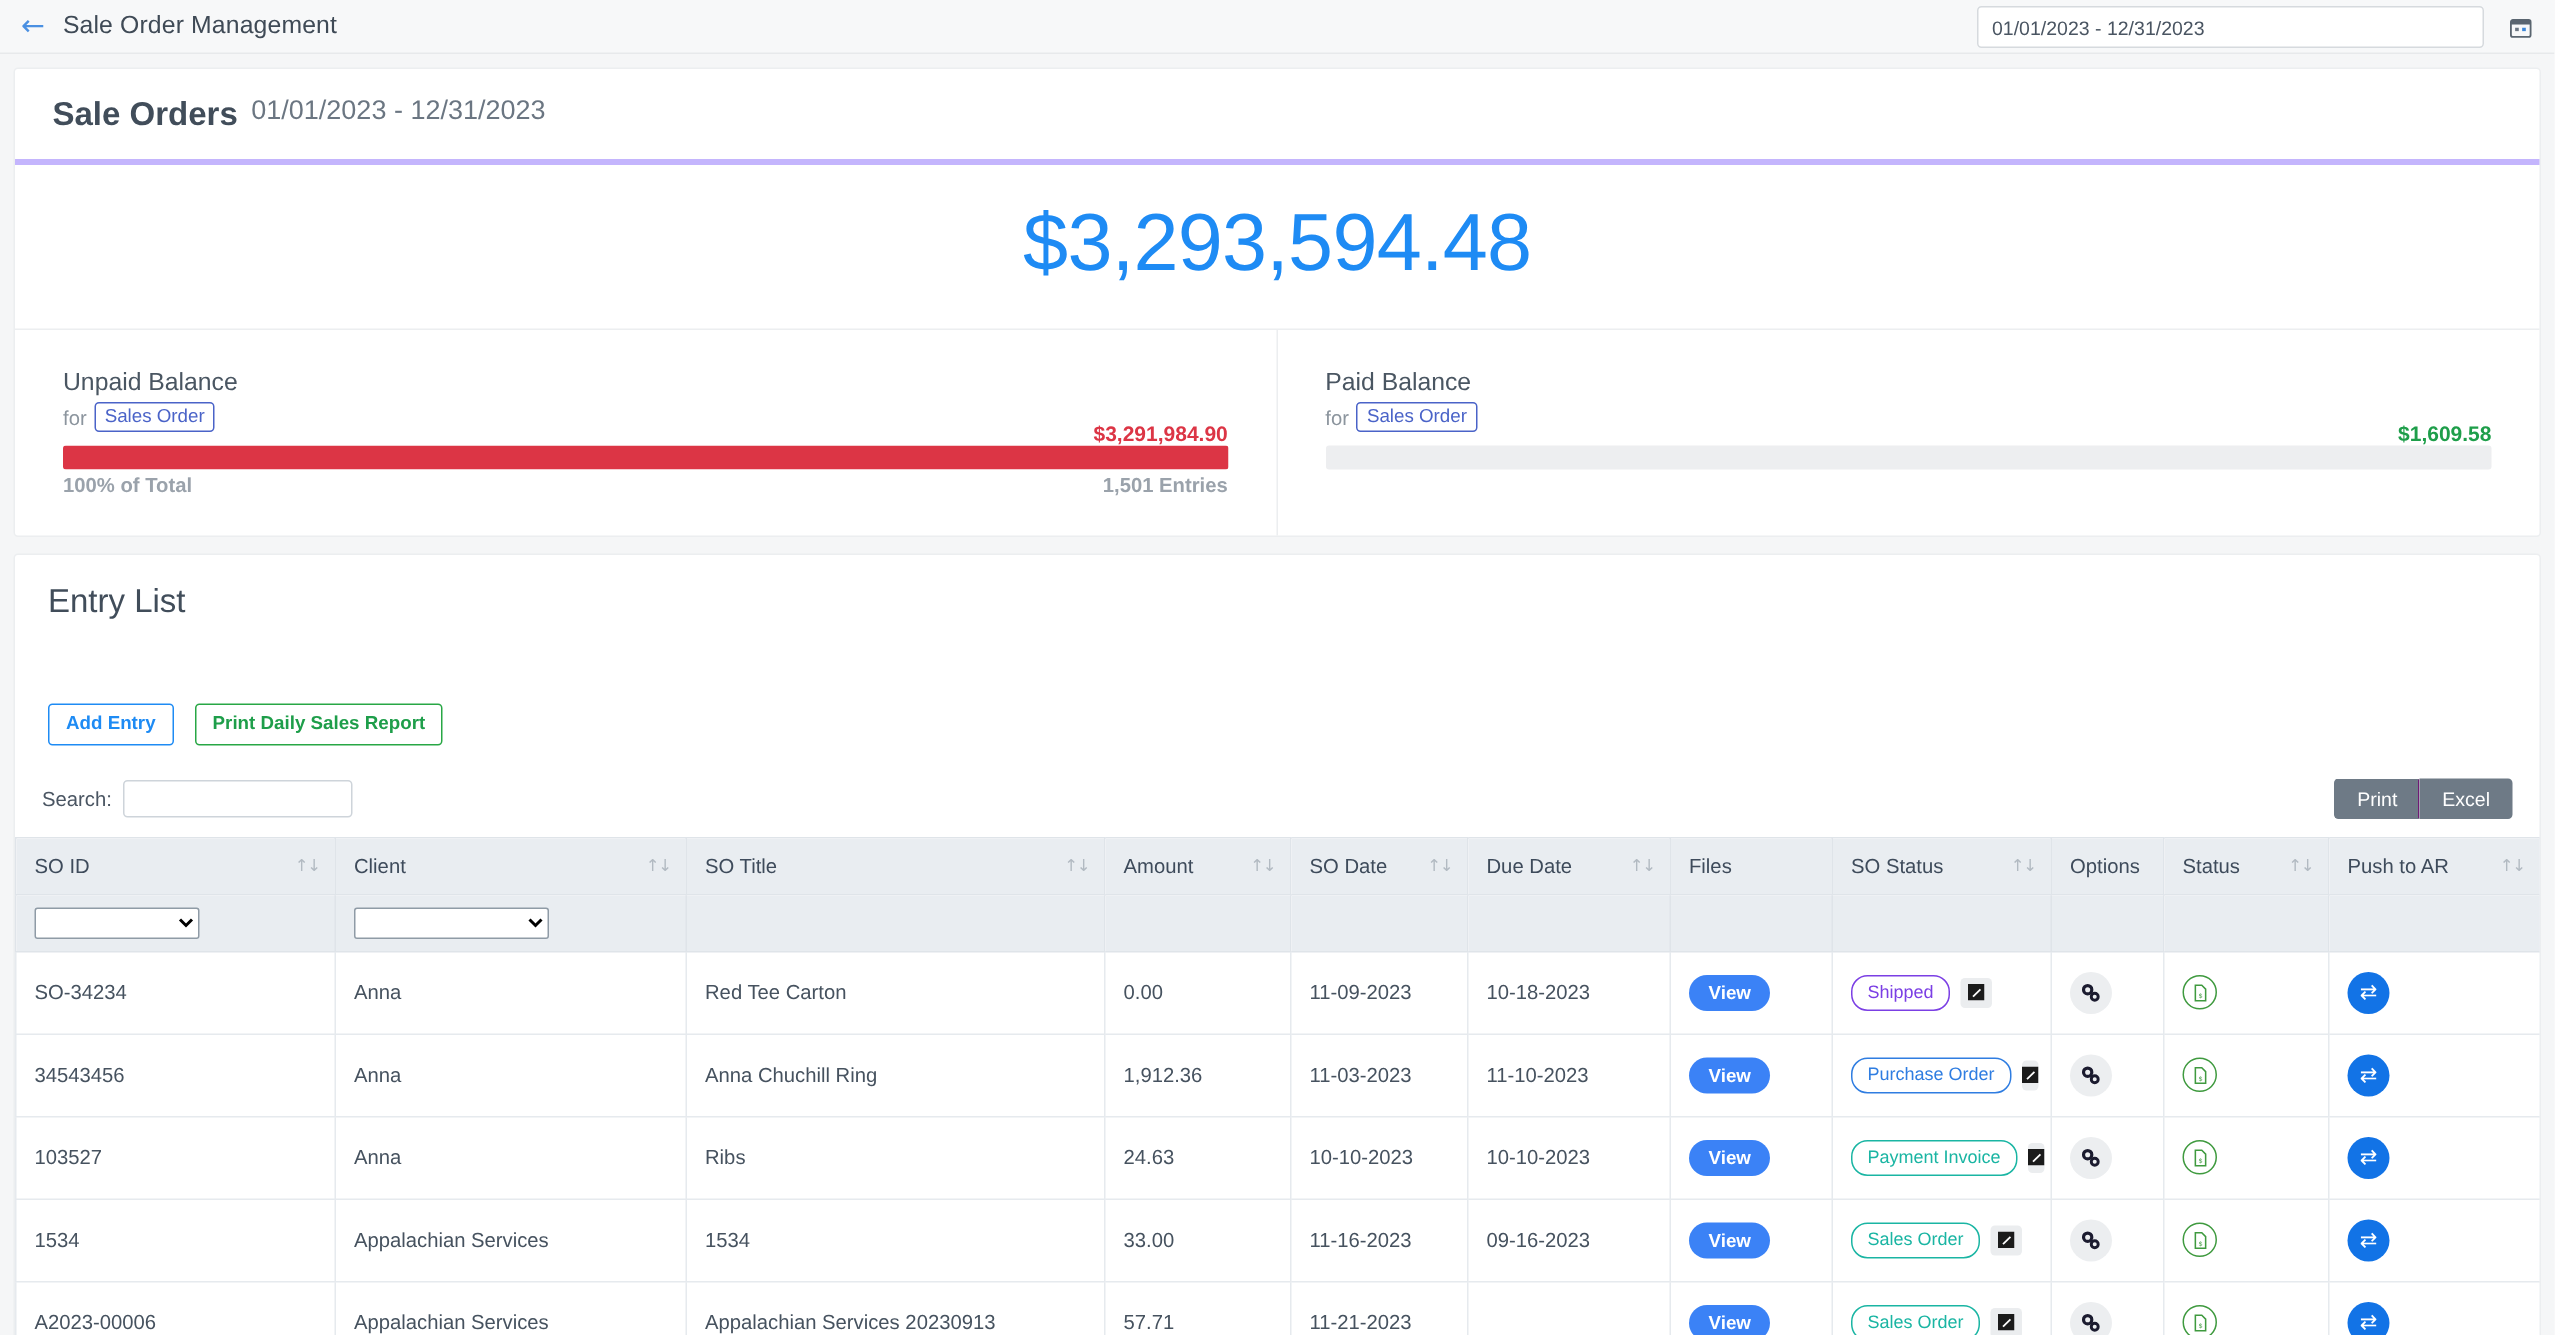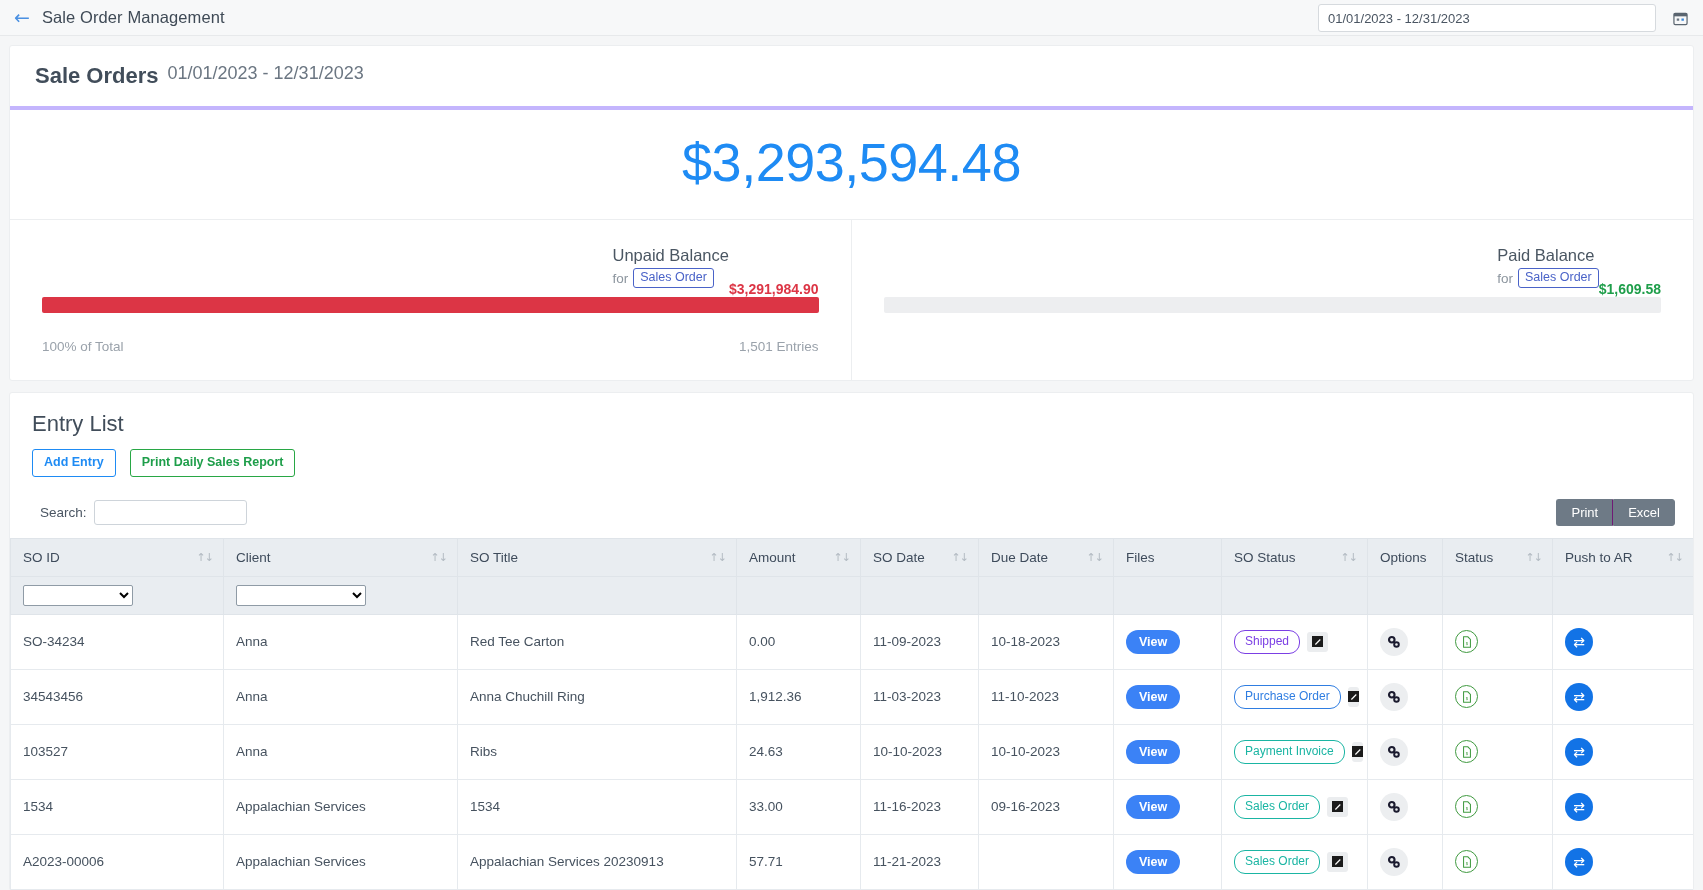--- a/index.html
+++ b/index.html
@@ -157,60 +157,62 @@
     height: 16px;
     background: #edeef0;
     border-radius: 2px;
     overflow: hidden;
   }
   .bar-fill-red { height: 100%; background: #dc3545; }
   .bar-fill-green { height: 100%; background: #28a745; }
   .bal-foot {
     display: flex;
     justify-content: space-between;
-    margin-top: 26px;
+    margin-top: 3px;
     font-size: 13.5px;
     color: #9aa2ab;
+    font-weight: bold;
   }
   .bal-amount {
     float: right;
     font-size: 14px;
     font-weight: bold;
     margin-top: -30px;
   }
   .bal-amount.red { color: #dc3545; }
   .bal-amount.green { color: #1e9e4a; }
-  .bal-head-row { display: flex; justify-content: flex-end; align-items: flex-end; }
+  .bal-head-row { display: flex; justify-content: space-between; align-items: flex-end; }
 
   
   .entry-card { margin-top: 11px; padding-bottom: 0; }
   .entry-head { padding: 18px 22px 0 22px; }
   .entry-title { font-size: 22px; color: #414d5a; font-weight: normal; }
   .entry-btns { display: flex; gap: 14px; margin-top: 12px; }
   .btn-outline {
     background: #fff;
     border-radius: 3px;
     font-size: 12.5px;
     font-weight: bold;
     padding: 5px 11px;
     cursor: pointer;
     font-family: "Liberation Sans", sans-serif;
     line-height: 1.25;
+    margin-top: 43px;
   }
   .btn-blue { border: 1px solid #1e8bf4; color: #1e8bf4; }
   .btn-green { border: 1px solid #28a745; color: #1e9e4a; }
 
   .table-tools {
     display: flex;
     align-items: center;
     justify-content: space-between;
     padding: 22px 18px 12px 18px;
   }
   .search-wrap { display: flex; align-items: center; gap: 7px; }
-  .search-label { font-size: 13.5px; color: #4a5562; margin-left: 12px; }
+  .search-label { font-size: 13.5px; color: #4a5562; }
   .search-input {
     width: 153px;
     height: 25px;
     border: 1px solid #ced4da;
     border-radius: 3px;
     padding: 0 6px;
     font-family: "Liberation Sans", sans-serif;
     font-size: 13px;
     outline: none;
   }

